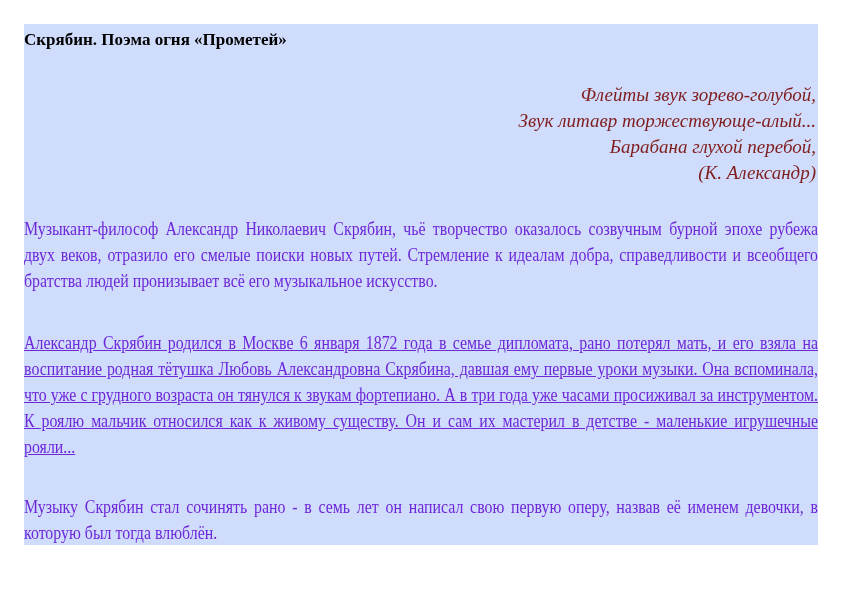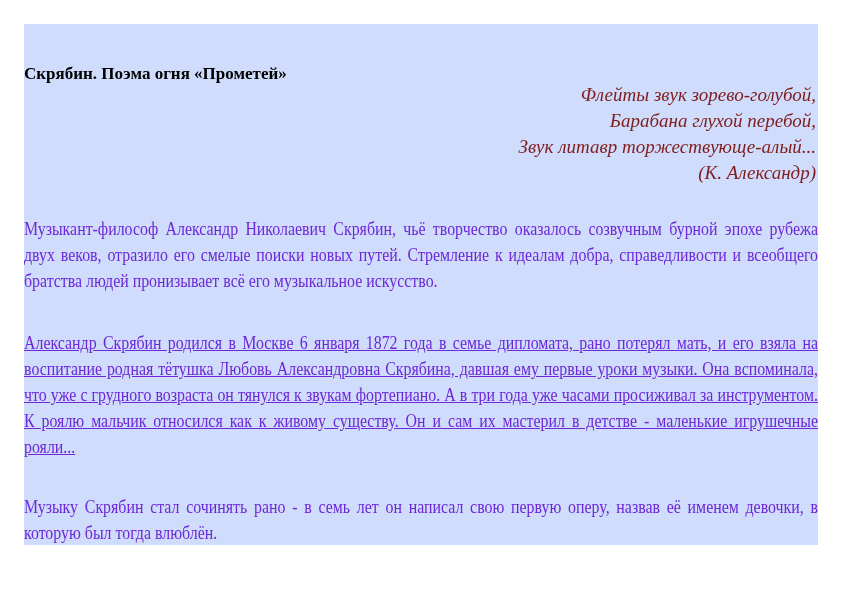--- a/index.html
+++ b/index.html
@@ -4,21 +4,21 @@
 <style>
   html, body { margin: 0; padding: 0; background: #ffffff; }
   body { width: 842px; height: 595px; position: relative; overflow: hidden; }
   .panel {
     position: absolute; left: 24px; top: 24px; width: 794px; height: 521px;
     background: #d0dcfc;
   }
   .title {
     position: absolute; left: 0; top: 6px;
     font-family: "Liberation Serif", serif; font-weight: bold; font-size: 17px;
-    color: #000; white-space: nowrap; margin-top: 34px;
+    color: #000; white-space: nowrap;
   }
   .poem {
     position: absolute; right: 2px; top: 58px; text-align: right;
     font-family: "Liberation Serif", serif; font-style: italic; font-size: 19px;
     line-height: 26px; color: #7f1d1d;
   }
   .poem div { white-space: nowrap; }
   .para {
     position: absolute; left: 0; width: 842px;
     font-family: "Liberation Serif", serif; font-size: 19px; line-height: 26px;
@@ -33,22 +33,22 @@
   #p3 { top: 470px; }
 </style>
 </head>
 <body>
 
 <div class="panel">
   <div class="title">Скрябин. Поэма огня «Прометей»</div>
 
   <div class="poem">
     <div>Флейты звук зорево-голубой,</div>
+    <div>Звук литавр торжествующе-алый...</div>
     <div>Барабана глухой перебой,</div>
-    <div>Звук литавр торжествующе-алый...</div>
     <div>(К. Александр)</div>
   </div>
 
   <div class="para" id="p1">
     <span class="inner">Музыкант-философ Александр Николаевич Скрябин, чьё творчество оказалось созвучным бурной эпохе рубежа двух веков, отразило его смелые поиски новых путей. Стремление к идеалам добра, справедливости и всеобщего братства людей пронизывает всё его музыкальное искусство.</span>
   </div>
   <div class="para" id="p2">
     <span class="inner">Александр Скрябин родился в Москве 6 января 1872 года в семье дипломата, рано потерял мать, и его взяла на воспитание родная тётушка Любовь Александровна Скрябина, давшая ему первые уроки музыки. Она вспоминала, что уже с грудного возраста он тянулся к звукам фортепиано. А в три года уже часами просиживал за инструментом. К роялю мальчик относился как к живому существу. Он и сам их мастерил в детстве - маленькие игрушечные рояли...</span>
   </div>
   <div class="para" id="p3">

